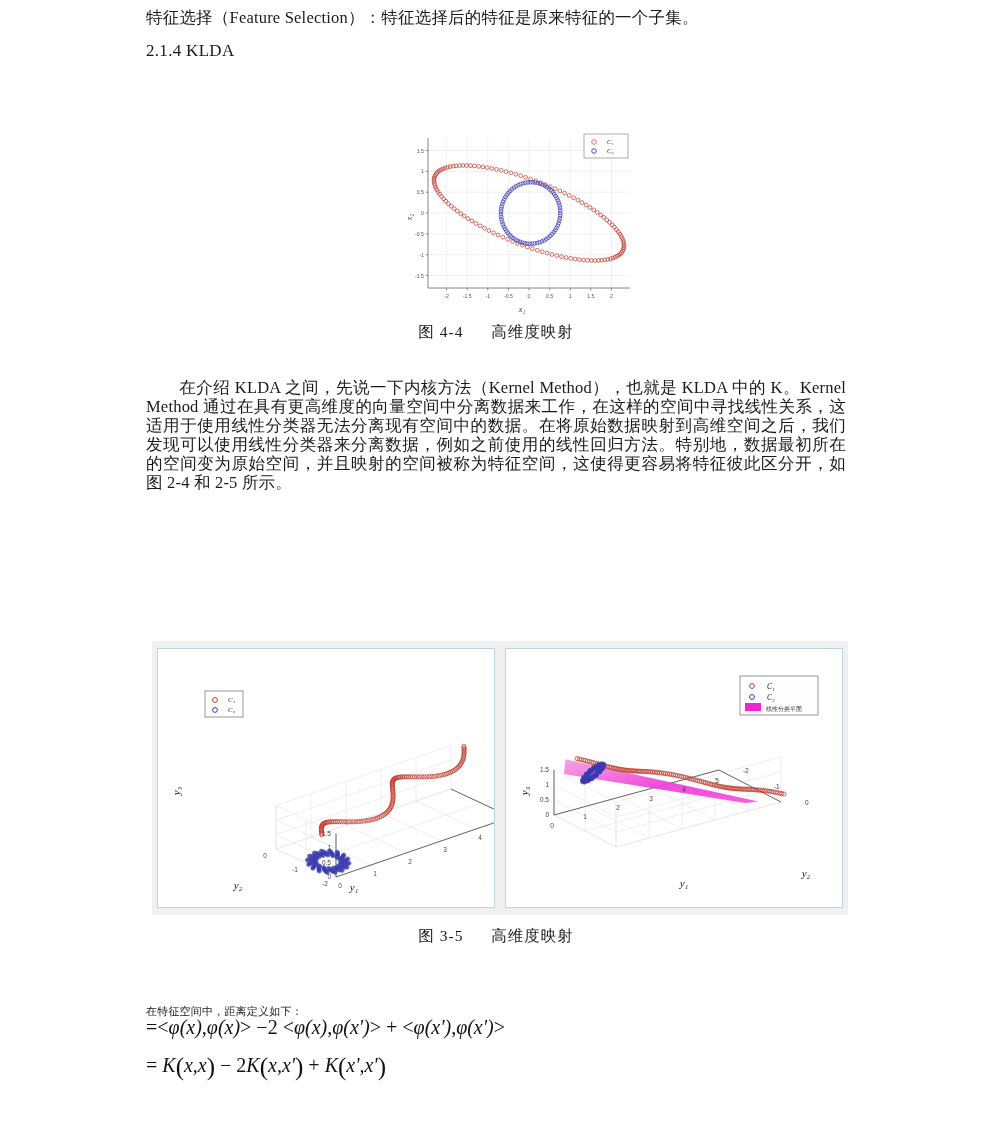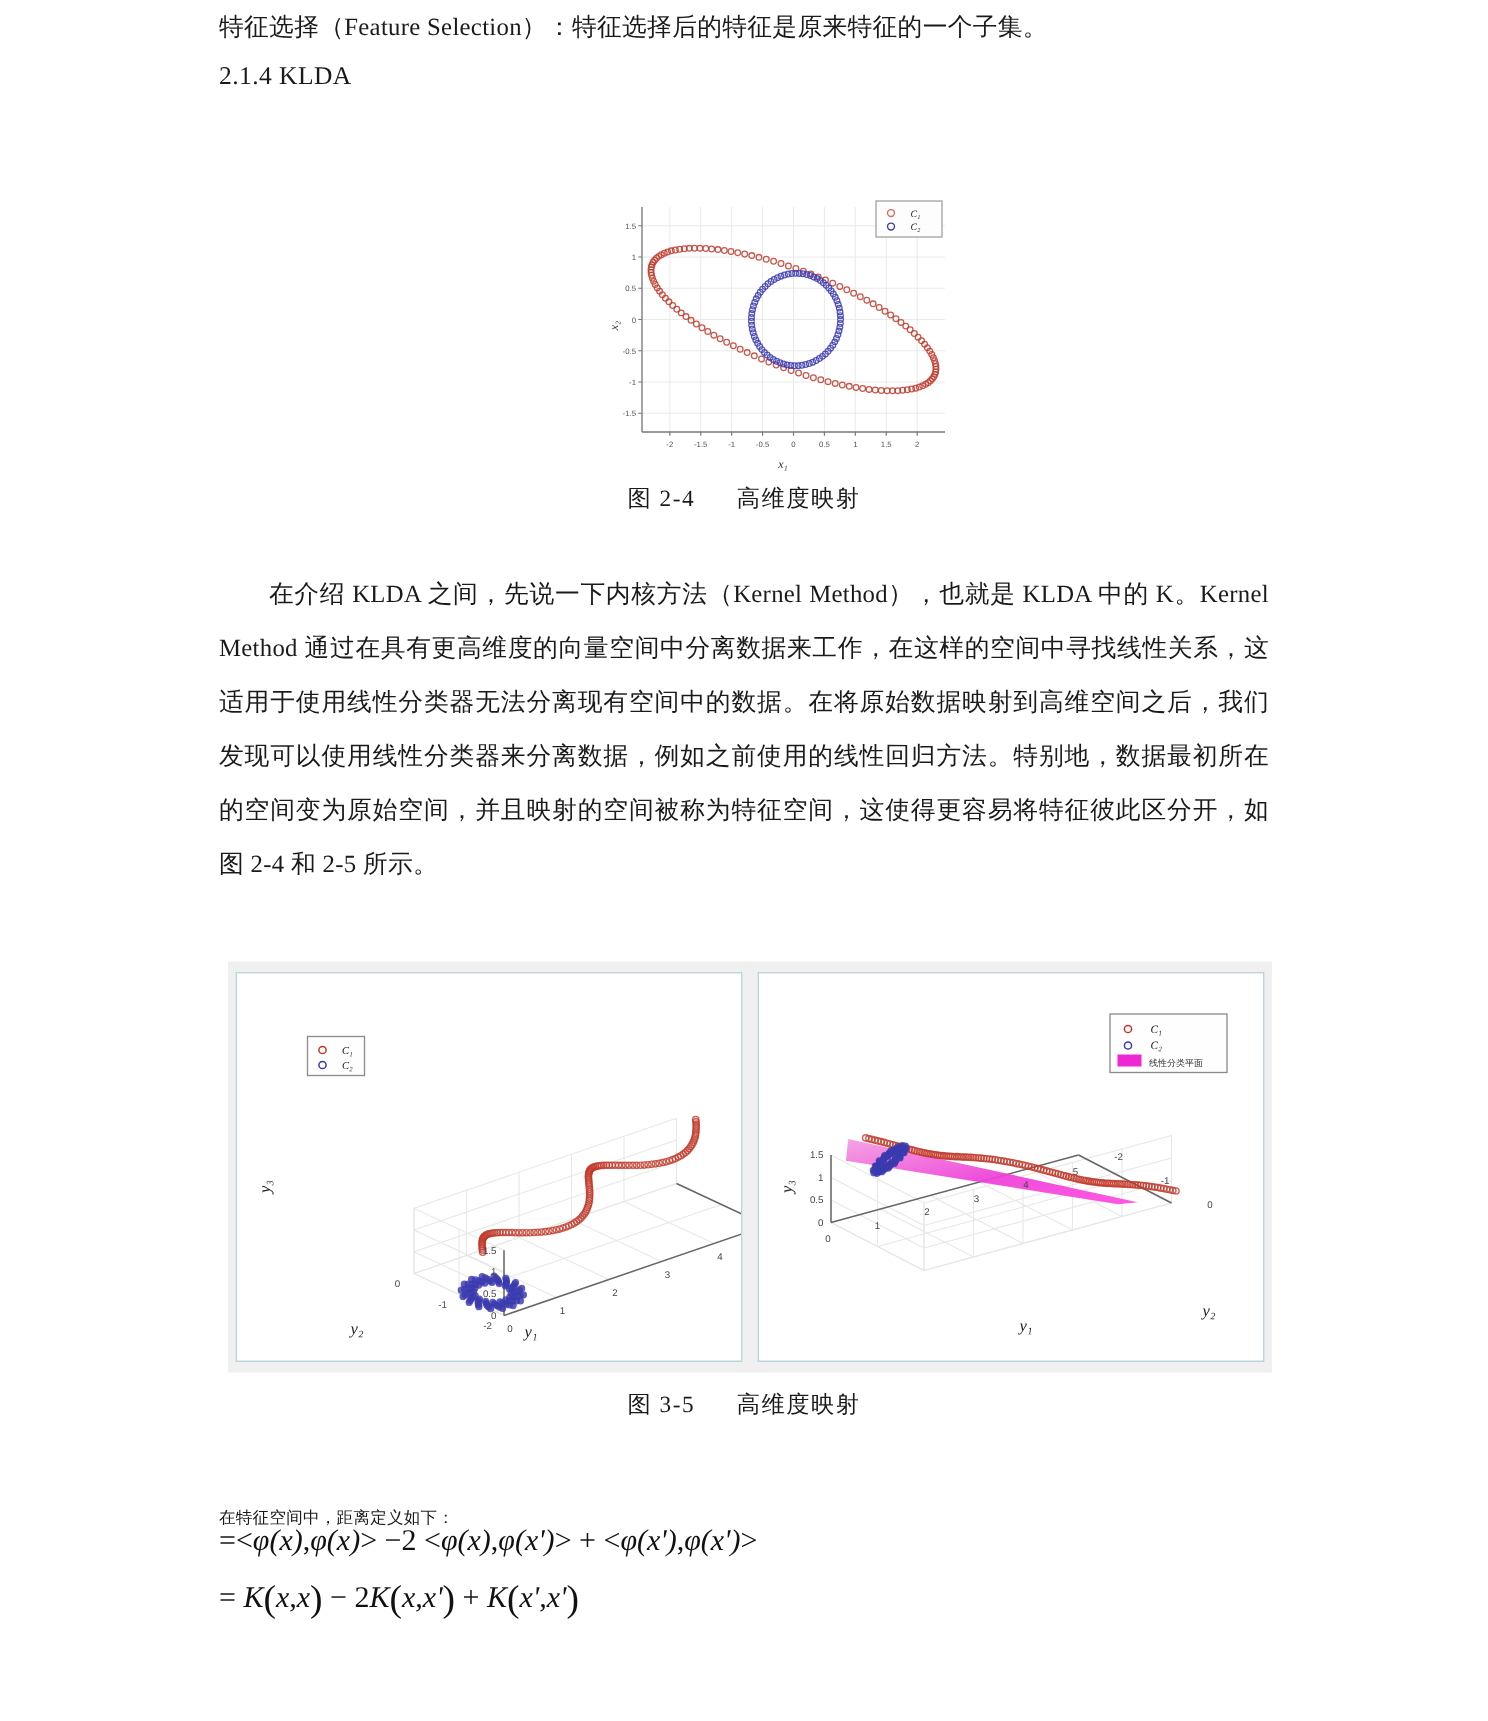--- a/index.html
+++ b/index.html
@@ -26,21 +26,21 @@
   .fig24 { position:absolute; left:398px; top:112px; width:240px; height:205px; }
   .fig24 svg { display:block; }
   .cap { position:absolute; width:992px; text-align:center; font-size:15.5px; letter-spacing:1px; }
   .cap24 { top:322px; }
   .cap25 { top:926px; }
   .cap .capnum { font-family:"Liberation Serif", serif; }
 
   
   .para {
     position:absolute; left:146px; top:378px; width:700px;
-    font-size:16.5px; line-height:36px;
+    font-size:16.5px; line-height:19px;
     text-align:justify; text-justify:inter-ideograph;
     letter-spacing:0.2px;
   }
   .para .indent { display:inline-block; width:33px; }
 
   
   .fig25wrap {
     position:absolute; left:152px; top:641px; width:696px; height:274px;
     background:#f0f0f0;
     display:flex; justify-content:space-between; align-items:stretch;
@@ -344,21 +344,21 @@
         <rect x="186" y="22" width="44" height="24" fill="#fdfdfd" stroke="#9a9a9a" stroke-width="0.8"></rect>
         <circle cx="196" cy="30" r="2.3" fill="none" stroke="#d46a62" stroke-width="0.9"></circle>
         <circle cx="196" cy="39" r="2.3" fill="none" stroke="#3b3bb0" stroke-width="0.9"></circle>
         <text id="f24-lg1" x="209" y="32.4" font-size="6.5" font-style="italic" fill="#222" font-family="'Liberation Serif',serif">C₁</text>
         <text id="f24-lg2" x="209" y="41.4" font-size="6.5" font-style="italic" fill="#222" font-family="'Liberation Serif',serif">C₂</text>
       </g>
     </svg>
   </div>
 
   <div class="cap cap24">
-    <span class="capnum">图 2-4</span>
+    <span class="capnum">图 4-4</span>
     <span style="display:inline-block;width:18px"></span>
     <span>高维度映射</span>
   </div>
 
   <div class="para"><span class="indent"></span><span>在介绍 KLDA 之间，先说一下内核方法（Kernel Method），也就是 KLDA 中的 K。Kernel Method 通过在具有更高维度的向量空间中分离数据来工作，在这样的空间中寻找线性关系，这适用于使用线性分类器无法分离现有空间中的数据。在将原始数据映射到高维空间之后，我们发现可以使用线性分类器来分离数据，例如之前使用的线性回归方法。特别地，数据最初所在的空间变为原始空间，并且映射的空间被称为特征空间，这使得更容易将特征彼此区分开，如图 2-4 和 2-5 所示。</span></div>
 
   <div class="fig25wrap">
 
     <div class="panel">
       <svg width="336" height="256" viewBox="0 0 336 256">

